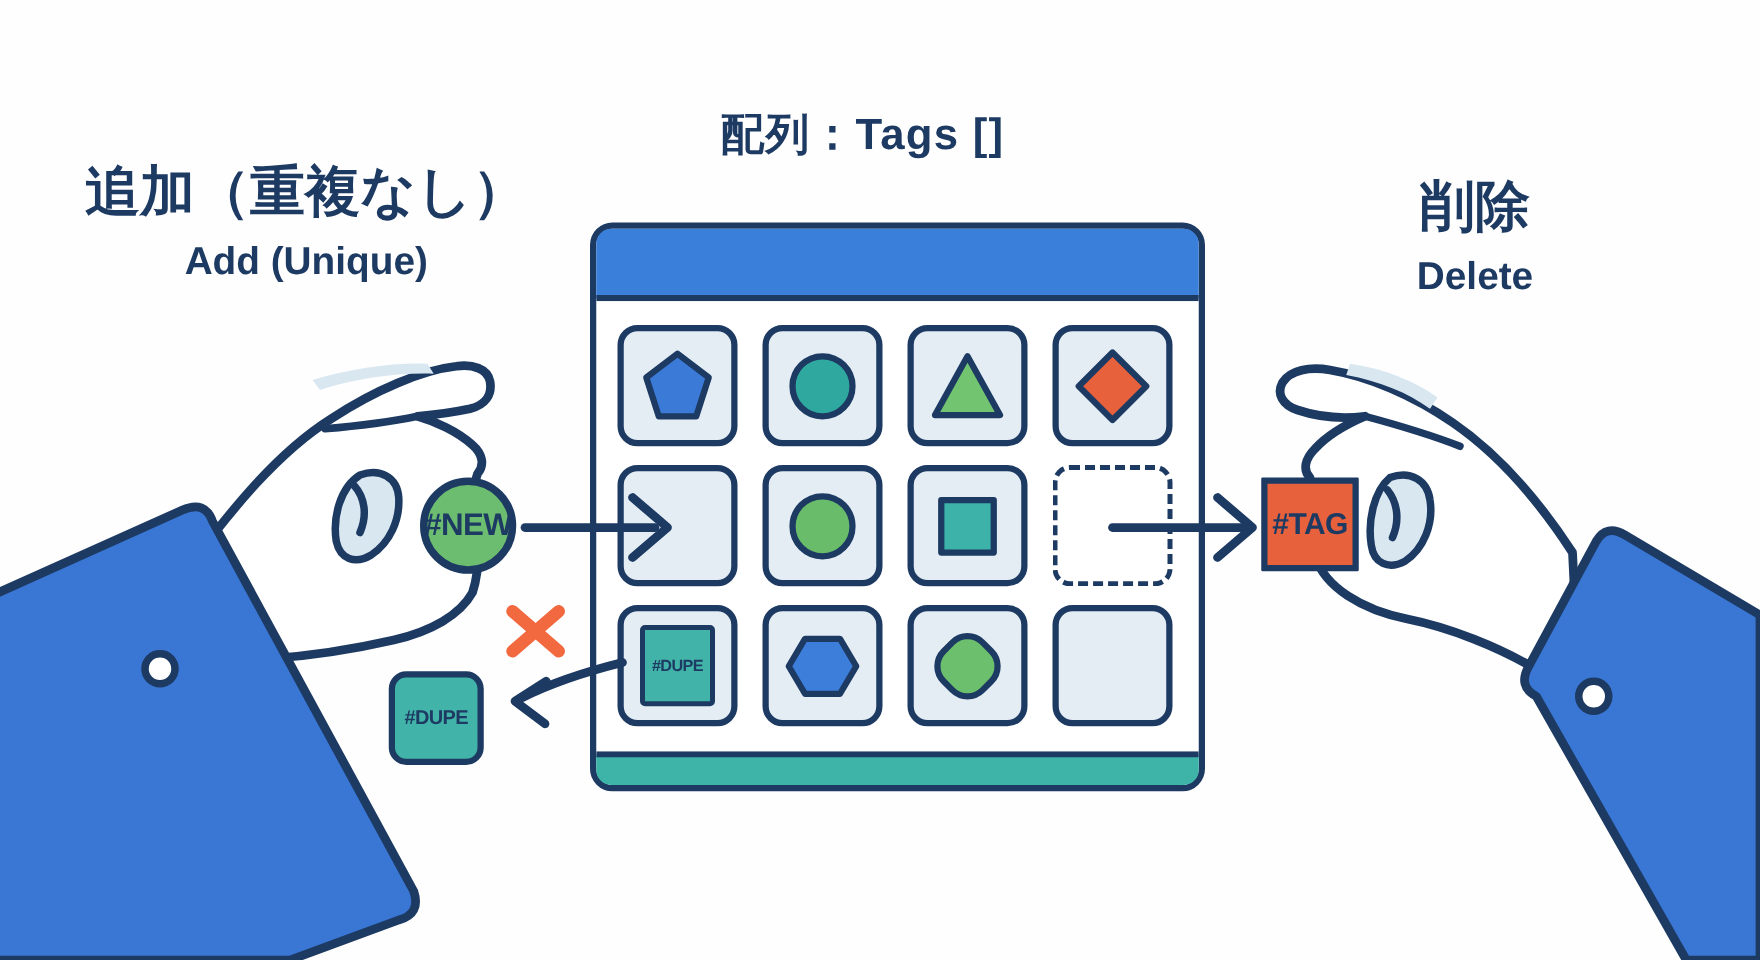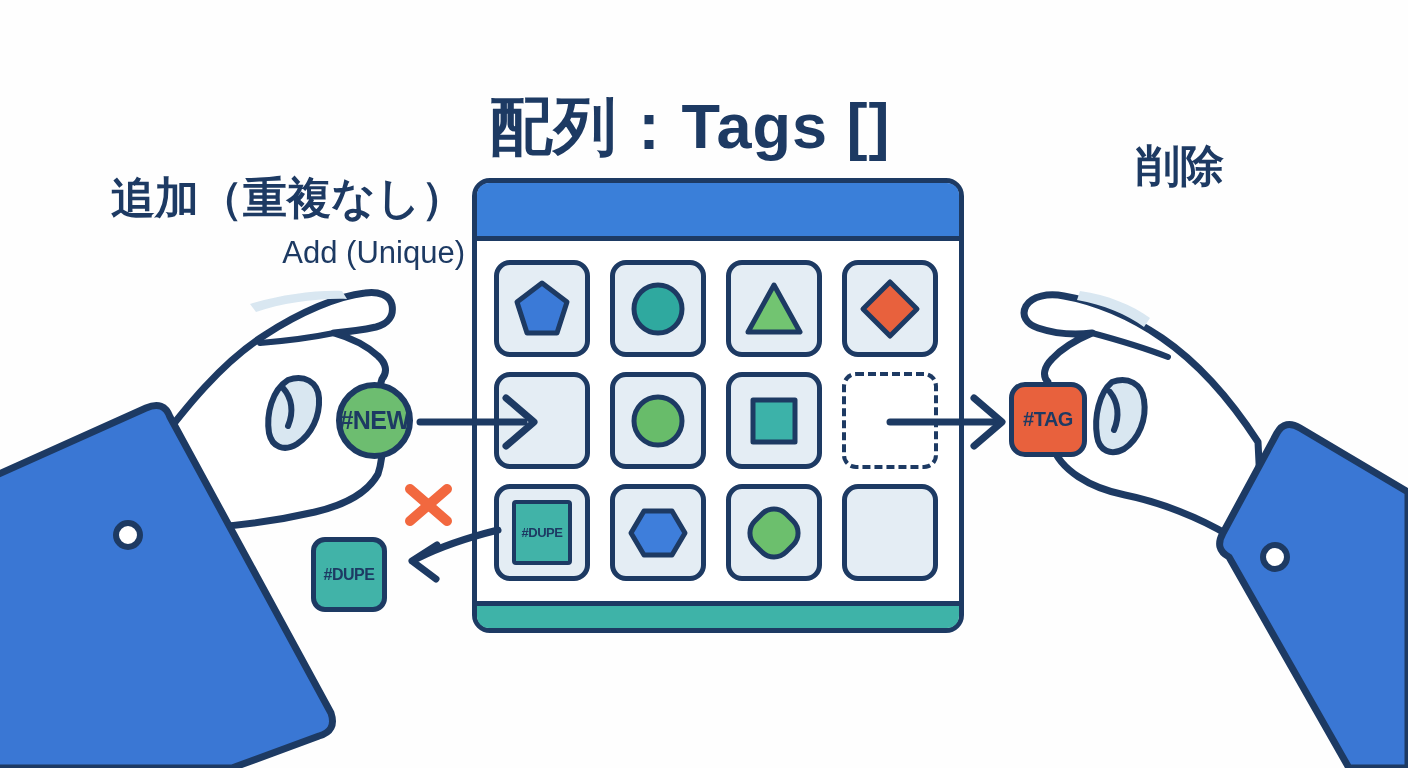--- a/index.html
+++ b/index.html
@@ -15,25 +15,25 @@
     --reject-x:#f2683f;
     --hand:#ffffff;
     --highlight:#d9e7f1;
   }
   *{margin:0;padding:0;box-sizing:border-box;}
   body{background:#ffffff;font-family:"Liberation Sans","DejaVu Sans",sans-serif;}
   .canvas{position:relative;width:1408px;height:768px;background:#fefefe;overflow:hidden;}
 
   
   .title{position:absolute;left:340px;top:84px;width:700px;text-align:center;
-         font-size:63px;font-weight:bold;color:var(--outline);letter-spacing:1px;}
-  .cap-left{position:absolute;left:25px;top:126px;width:440px;text-align:right;color:var(--outline);margin-top:44px;}
+         font-size:35px;font-weight:bold;color:var(--outline);letter-spacing:1px;}
+  .cap-left{position:absolute;left:25px;top:126px;width:440px;text-align:center;color:var(--outline);}
   .cap-right{position:absolute;left:1020px;top:126px;width:320px;text-align:center;color:var(--outline);margin-top:12px;}
   .cap-ja{font-size:44px;font-weight:bold;line-height:1.25;}
-  .cap-en{font-size:31px;font-weight:normal;margin-top:10px;}
+  .cap-en{font-size:31px;font-weight:bold;margin-top:10px;}
 
   
   .panel{position:absolute;left:472px;top:178px;width:492px;height:455px;
          background:var(--panel-bg);border:5px solid var(--outline);border-radius:18px;
          display:flex;flex-direction:column;z-index:1;}
   .panel-header{height:58px;background:var(--titlebar);
                 border-bottom:5px solid var(--outline);border-radius:12px 12px 0 0;}
   .panel-body{flex:1;display:grid;grid-template-columns:repeat(4,96px);
               grid-template-rows:repeat(3,97px);column-gap:20px;row-gap:15px;
               padding:19px 0 0 17px;}
@@ -57,37 +57,38 @@
   .sleeve{fill:var(--sleeve);stroke:var(--outline);stroke-width:7;stroke-linejoin:round;}
   .button{fill:#ffffff;stroke:var(--outline);stroke-width:6;}
   .arrow{fill:none;stroke:var(--outline);stroke-width:7;stroke-linecap:round;stroke-linejoin:round;}
   .xmark{stroke:var(--reject-x);stroke-width:10;stroke-linecap:round;}
 
   
   .float-tag{position:absolute;display:flex;align-items:center;justify-content:center;
              font-weight:bold;color:var(--outline);z-index:3;letter-spacing:-0.5px;}
   .tag-new{left:336px;top:382px;width:77px;height:77px;border-radius:50%;
            background:var(--new-tag);border:6px solid var(--outline);font-size:25px;}
-  .tag-deleted{left:1009px;top:382px;width:78px;height:75px;border-radius:16px;
-               background:var(--deleted-tag);border:5px solid var(--outline);font-size:20px;}
+  .tag-deleted{left:1009px;top:382px;width:78px;height:75px;border-radius:1px;
+               background:var(--deleted-tag);border:5px solid var(--outline);font-size:24px;}
   .tag-rejected{left:311px;top:537px;width:76px;height:75px;border-radius:14px;
                 background:var(--dupe-tag);border:5px solid var(--outline);font-size:16px;}
 </style>
 </head>
 <body>
 
 <div class="canvas">
 
   <div class="title">配列：Tags []</div>
   <div class="cap-left">
     <div class="cap-ja">追加（重複なし）</div>
     <div class="cap-en">Add (Unique)</div>
   </div>
   <div class="cap-right">
     <div class="cap-ja">削除</div>
+    <div class="cap-en">Delete</div>
   </div>
 
   <div class="panel">
     <div class="panel-header"></div>
     <div class="panel-body">
         <div class="tile">
           <svg width="62" height="62" viewBox="0 0 62 62">
             <polygon class="shp" points="31,5 56,24 46,55 16,55 6,24" style="fill:#3b7ad7"></polygon>
           </svg>
         </div>

